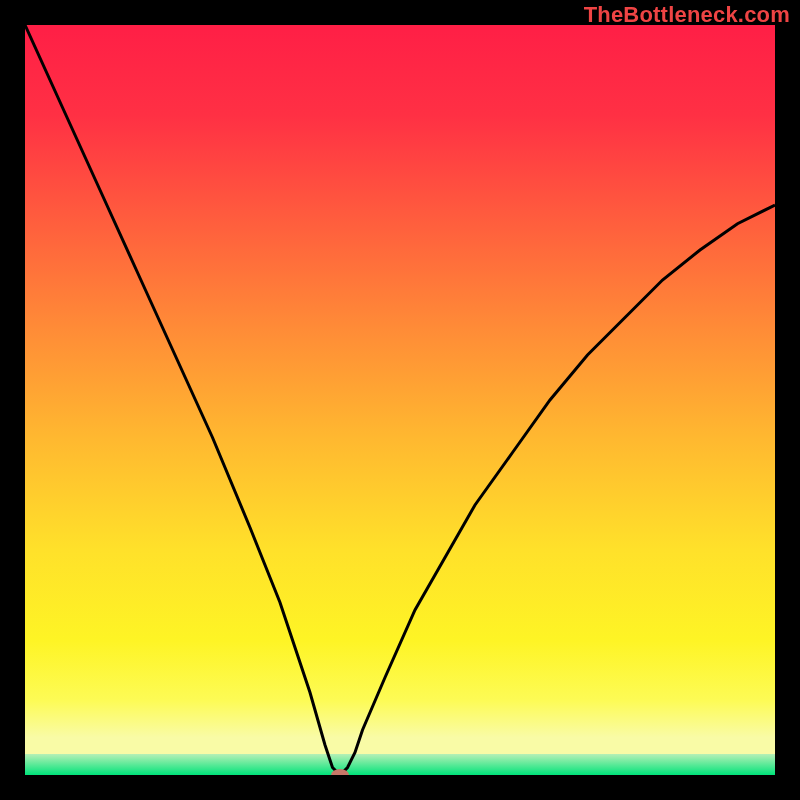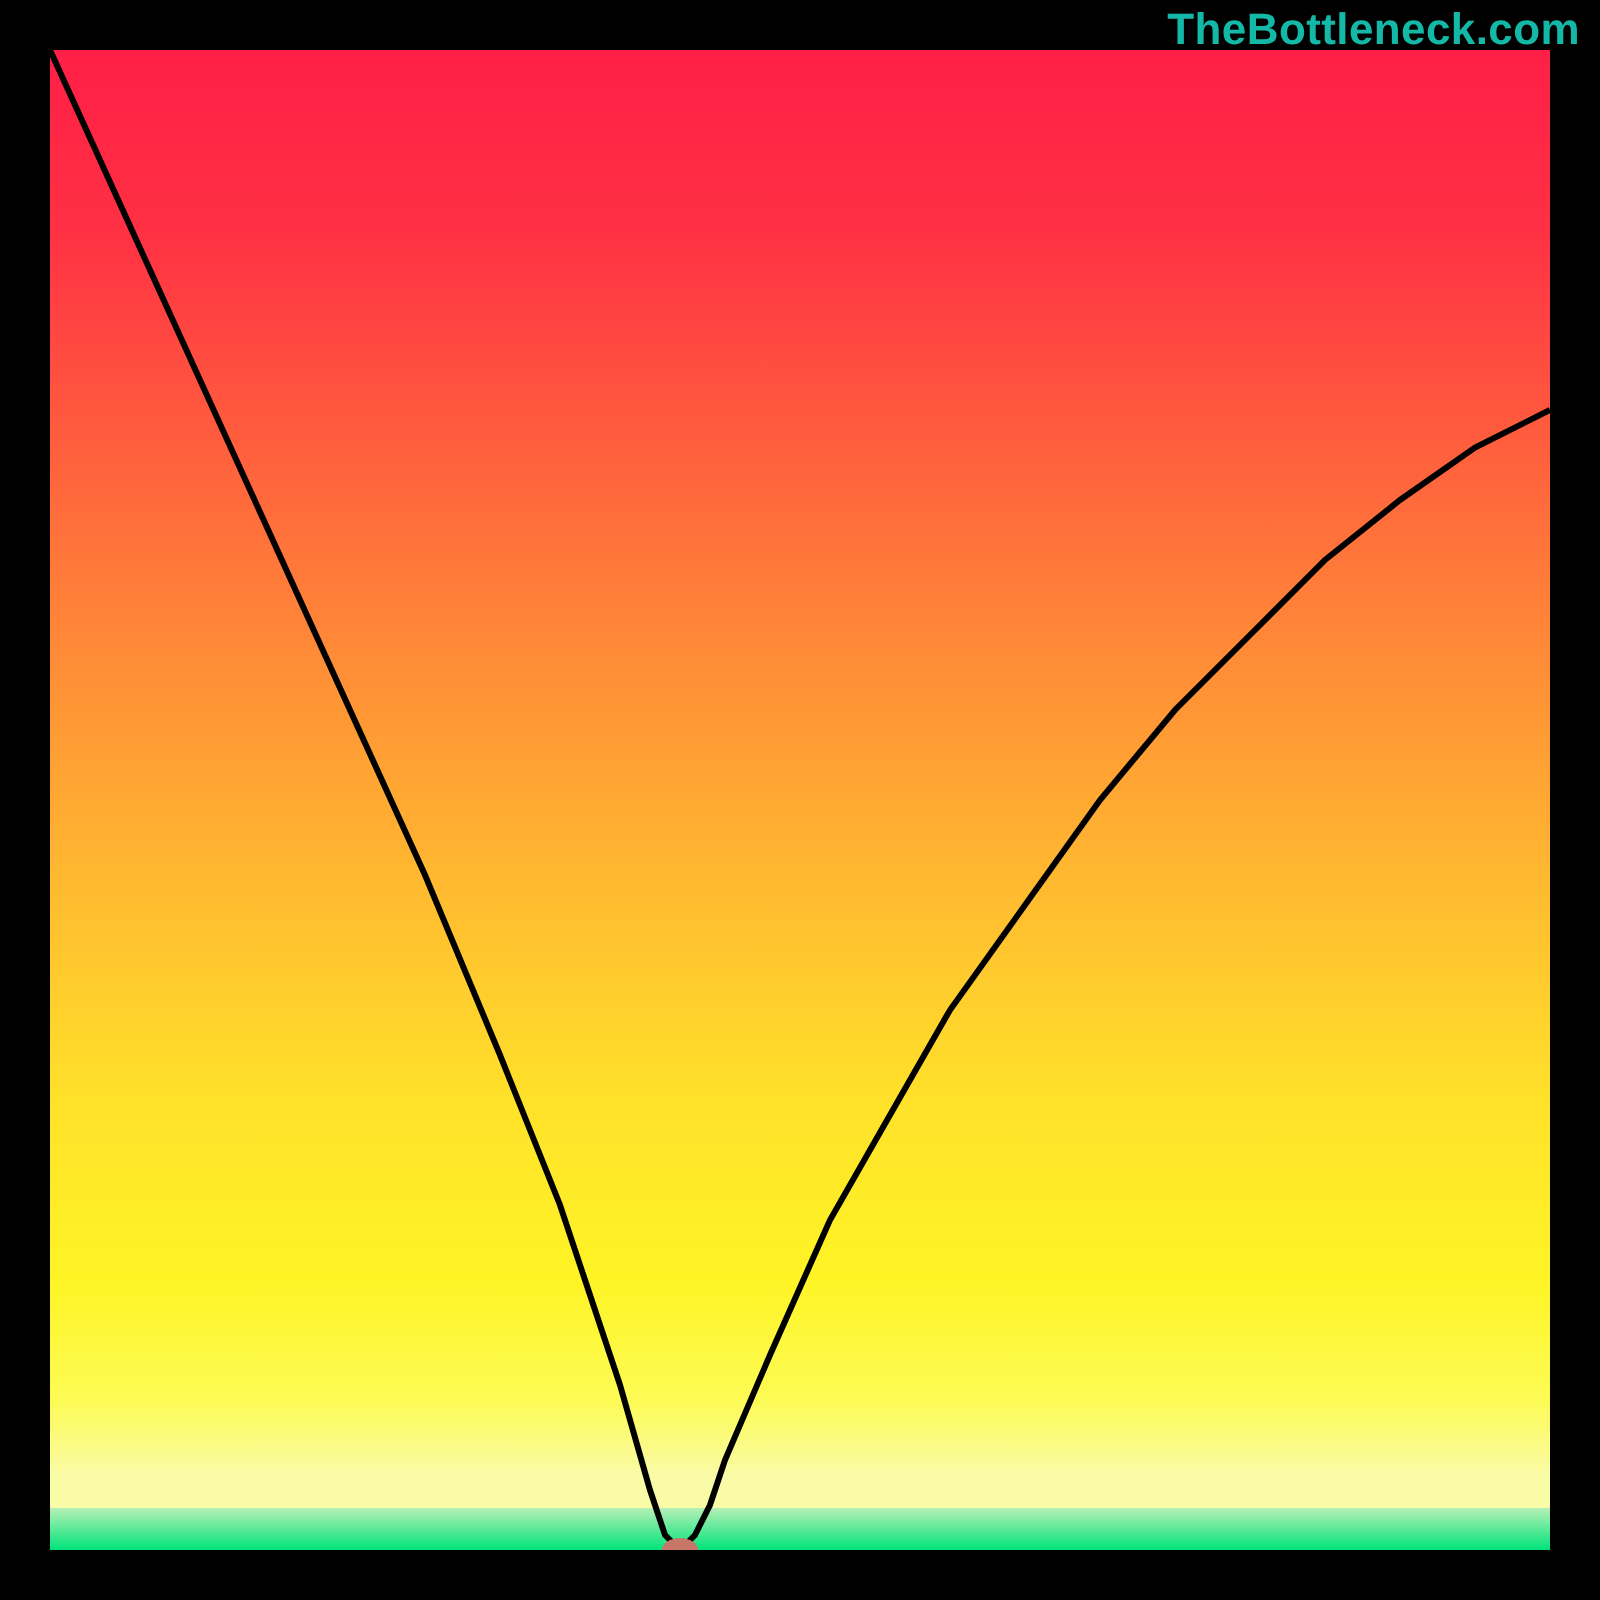--- a/index.html
+++ b/index.html
@@ -14,21 +14,21 @@
   .frame {
     position: relative;
     width: 800px;
     height: 800px;
     background: #000;
   }
   .brand {
     position: absolute;
     top: 2px;
     right: 10px;
-    color: #14b8a6;
+    color: #ef4444;
     font-size: 22px;
     font-weight: 600;
     letter-spacing: 0.2px;
     z-index: 10;
   }
   .plot-area {
     position: absolute;
     left: 25px;
     top: 25px;
     width: 750px;

